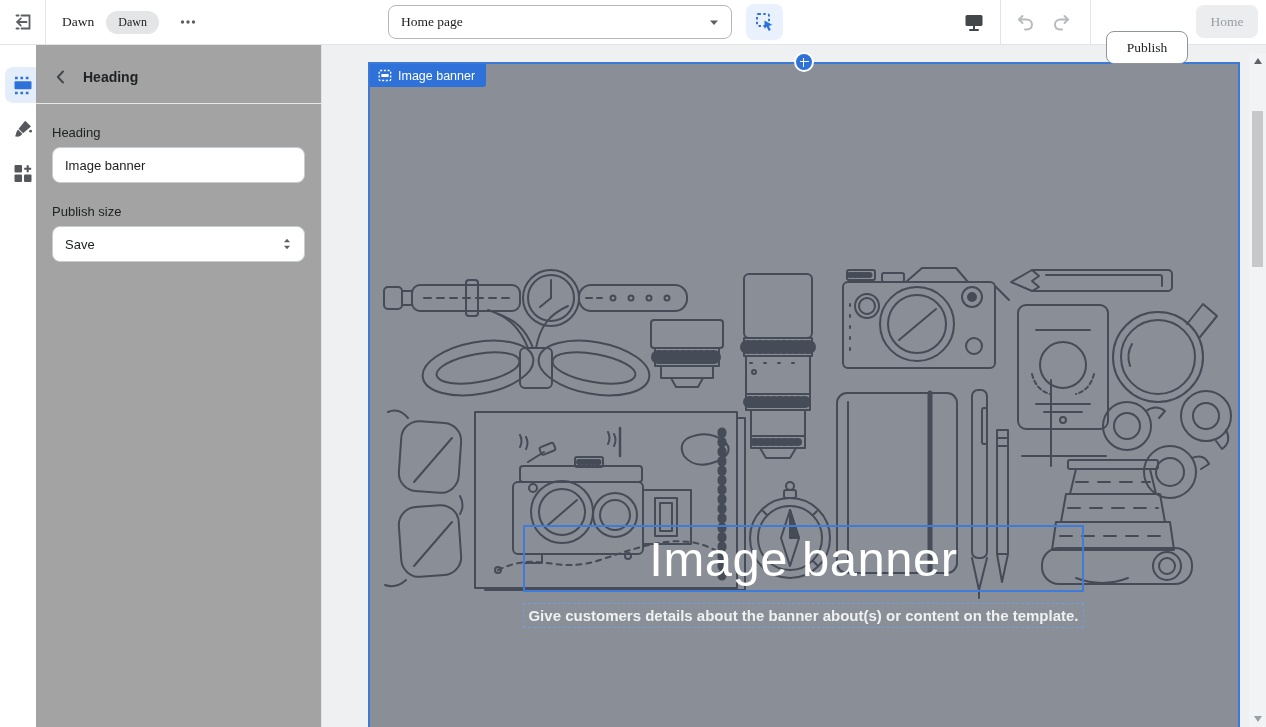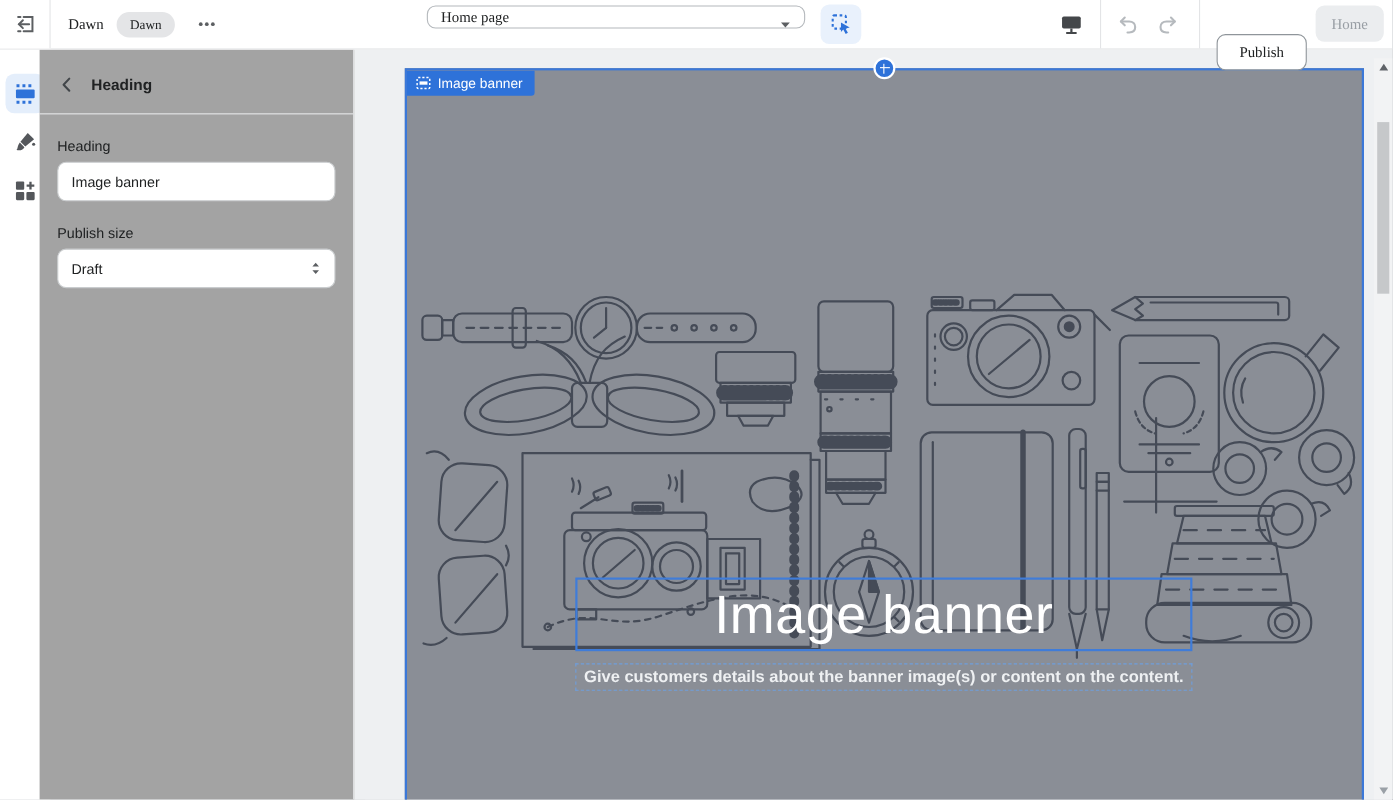--- a/index.html
+++ b/index.html
@@ -10,21 +10,21 @@
   .topbar { position:absolute; top:0; left:0; right:0; height:45px; background:#fff;
             border-bottom:1px solid #e3e4e6; z-index:20;font-family:Liberation Serif, serif; }
   .topbar-left { position:absolute; left:0; top:0; height:44px; display:flex; align-items:center; }
   .exit-btn { width:46px; height:44px; display:flex; align-items:center; justify-content:center;
               border-right:1px solid #e3e4e6; background:#fff; cursor:pointer; }
   .theme-name { margin-left:16px; font-size:13.5px; color:#202223; font-weight:500; }
   .status-pill { margin-left:12px; background:#e4e5e7; color:#202223; font-size:12px;
                  padding:4px 12px; border-radius:12px; }
   .dots-btn { margin-left:14px; width:30px; height:30px; display:flex; align-items:center;
               justify-content:center; border-radius:6px; }
-  .page-select { position:absolute; left:388px; top:5px; width:344px; height:21px; background:#fff;
+  .page-select { position:absolute; left:388px; top:5px; width:344px; height:34px; background:#fff;
                  border:1px solid #b4b8bc; border-radius:8px; display:flex; align-items:center;
                  padding:0 30px 0 12px; font-size:13.5px; color:#202223; }
   .page-select .caret { position:absolute; right:11px; top:12px; }
   .tool-btn { position:absolute; left:746px; top:4px; width:37px; height:36px; background:#e9f1fc;
               border-radius:8px; display:flex; align-items:center; justify-content:center; }
   .monitor-btn { position:absolute; left:954px; top:4px; width:40px; height:36px; display:flex;
                  align-items:center; justify-content:center; }
   .vdiv { position:absolute; top:0; width:1px; height:44px; background:#e3e4e6; }
   .undo-btn { position:absolute; left:1008px; top:4px; width:34px; height:36px; display:flex;
               align-items:center; justify-content:center; }
@@ -216,21 +216,21 @@
           <path d="M10 2.5 L4.8 8 L10 13.5" stroke="#42464a" stroke-width="1.9" fill="none" stroke-linecap="round" stroke-linejoin="round"></path>
         </svg>
       </div>
       <span class="panel-title">Heading</span>
     </div>
     <div class="panel-body">
       <div class="field-label">Heading</div>
       <input class="text-input" type="text" value="Image banner" style="">
       <div class="field-label mt20">Publish size</div>
       <div class="select-box">
-        <span>Draft</span>
+        <span>Save</span>
         <svg width="14" height="16" viewBox="0 0 14 16">
           <path d="M4 6.3 L7 2.8 L10 6.3 Z M4 9.7 L7 13.2 L10 9.7 Z" fill="#5c5f62"></path>
         </svg>
       </div>
     </div>
   </div>
 
   <div class="canvas">
     <div class="preview">
       <div class="add-section-btn"></div>
@@ -410,21 +410,21 @@
             <circle cx="797" cy="306" r="14"></circle>
               <circle cx="797" cy="306" r="8"></circle>
             <path d="M706 318 q26 10 52 0"></path>
           </g>
         </svg>
 
         <div class="heading-select">
           <span class="banner-heading">Image banner</span>
         </div>
         <div class="banner-subtext-box">
-          <span class="banner-subtext">Give customers details about the banner image(s) or content on the content.</span>
+          <span class="banner-subtext">Give customers details about the banner about(s) or content on the template.</span>
         </div>
 
       </div>
     </div>
 
     <div class="scrollbar">
       <div class="scroll-arrow-up">
           <div class="tri-up"></div>
         </div>
       <div class="scroll-thumb"></div>

